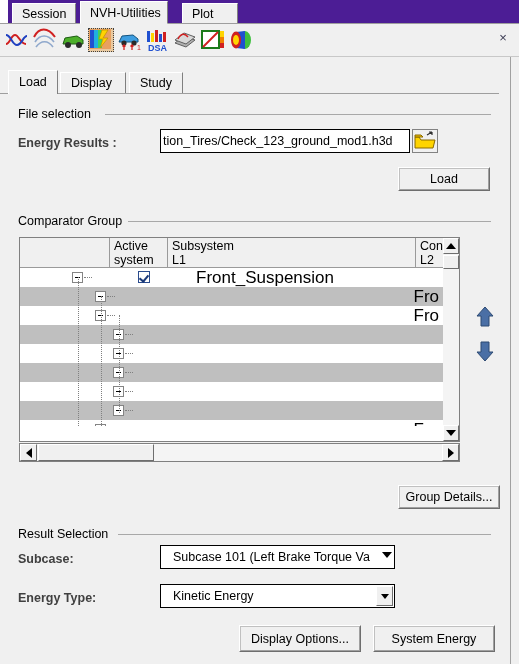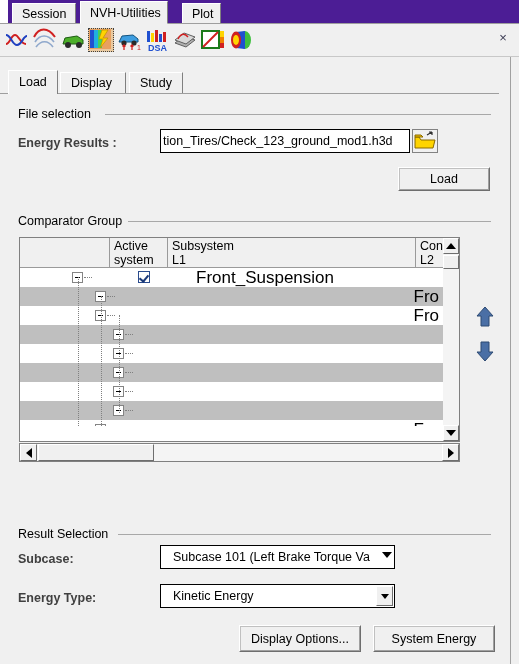--- a/index.html
+++ b/index.html
@@ -360,21 +360,21 @@
   }
 
   .movebtn { position: absolute; }
 </style>
 </head>
 <body>
 
 <div class="topbar">
   <div class="ttab" style="left:4px;   width:64px;">Session</div>
   <div class="ttab active" style="left:72px;  width:88px;">NVH-Utilities</div>
-  <div class="ttab" style="left:174px; width:39px;">Plot</div>
+  <div class="ttab" style="left:174px; width:56px;">Plot</div>
 </div>
 <div class="topbar-underline"></div>
 
 <div class="toolbar">
 
   <div class="tbicon" style="left:4px;">
     <svg width="26" height="24" viewBox="0 0 26 24">
       <path d="M2 16 C6 16 7 7 11 7 C15 7 16 16 22 16" stroke="#d02020" stroke-width="2" fill="none"></path>
       <path d="M2 7 C7 7 8 17 13 17 C18 17 19 8 23 8" stroke="#2040c0" stroke-width="2" fill="none"></path>
     </svg>
@@ -592,20 +592,25 @@
     <svg width="22" height="24" viewBox="0 0 22 24">
       <path d="M11 2 L19 11 L15 11 L15 21 L7 21 L7 11 L3 11 Z" fill="#4a6fa5" stroke="#2d4a72" stroke-width="1"></path>
     </svg>
   </div>
   <div class="movebtn" style="left:474px; top:282px;">
     <svg width="22" height="24" viewBox="0 0 22 24">
       <path d="M11 22 L19 13 L15 13 L15 3 L7 3 L7 13 L3 13 Z" fill="#4a6fa5" stroke="#2d4a72" stroke-width="1"></path>
     </svg>
   </div>
 
+  <div class="btn" style="left:398px; top:428px; width:102px; height:24px;">
+    <div class="inner">
+        <span>Group Details...</span>
+      </div>
+  </div>
 
   <div class="grouplabel" style="left:18px; top:470px;">Result Selection</div>
   <div class="groupline" style="left:118px; top:477px; width:373px;"></div>
 
   <div class="lbl" style="left:18px; top:495px;">Subcase:</div>
   <div class="combo" style="left:160px; top:488px; width:235px; height:24px;">
     <span>Subcase 101 (Left Brake Torque Va</span>
     <div class="combo-arrow-bare"></div>
   </div>
 

